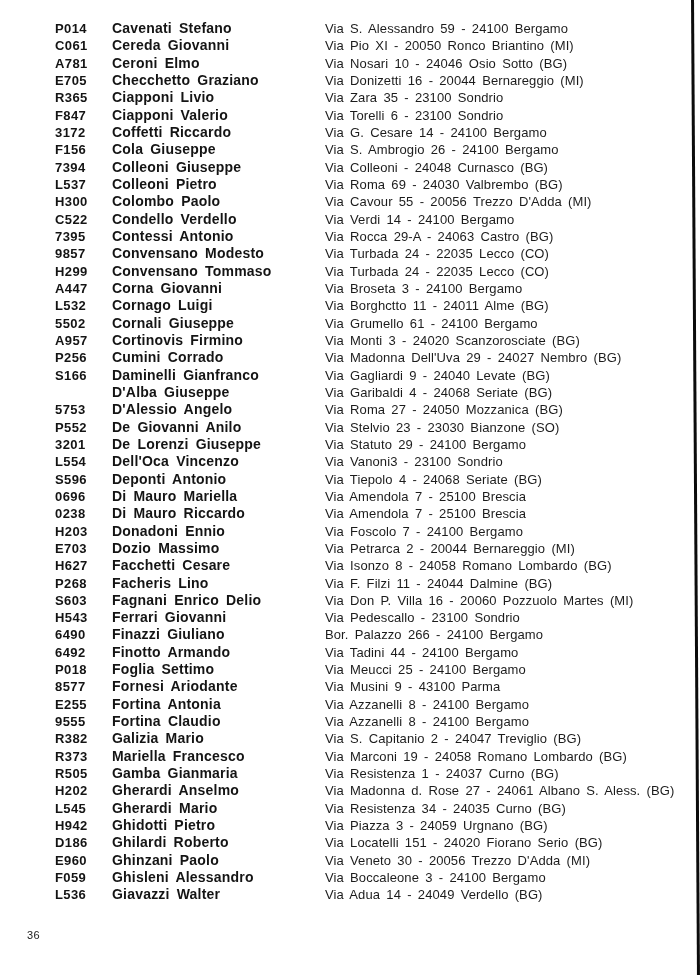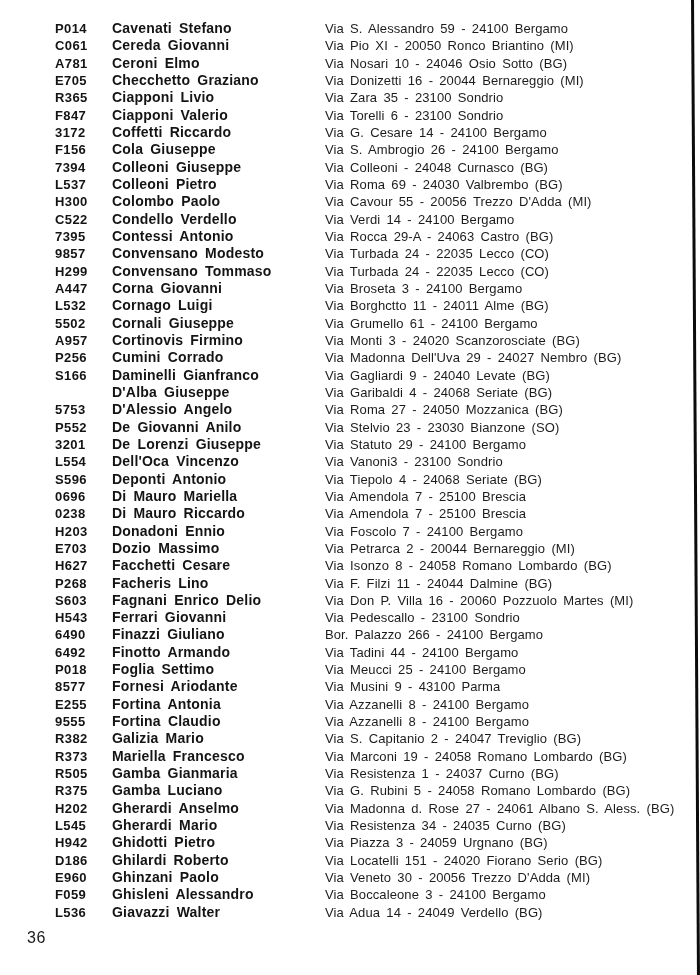--- a/index.html
+++ b/index.html
@@ -44,21 +44,21 @@
     font-size: 13px;
     font-weight: 400;
     letter-spacing: 0.1px;
     word-spacing: 2.5px;
     color: #1c1c1c;
   }
   .page-number {
     position: absolute;
     left: 27px;
     top: 929px;
-    font-size: 16px;
+    font-size: 11px;
     letter-spacing: 0.5px;
     color: #1a1a1a;
   }
   .scan-edge {
     position: absolute;
     top: -3px;
     left: 691px;
     width: 3px;
     height: 982px;
     background: #0b0b0b;
@@ -327,25 +327,20 @@
     <span class="name">Mariella Francesco</span>
     <span class="addr">Via Marconi 19 - 24058 Romano Lombardo (BG)</span>
   </div>
 
   <div class="row">
     <span class="code">R505</span>
     <span class="name">Gamba Gianmaria</span>
     <span class="addr">Via Resistenza 1 - 24037 Curno (BG)</span>
   </div>
 
-  <div class="row">
-    <span class="code">R375</span>
-    <span class="name">Gamba Luciano</span>
-    <span class="addr">Via G. Rubini 5 - 24058 Romano Lombardo (BG)</span>
-  </div>
 
   <div class="row">
     <span class="code">H202</span>
     <span class="name">Gherardi Anselmo</span>
     <span class="addr">Via Madonna d. Rose 27 - 24061 Albano S. Aless. (BG)</span>
   </div>
 
   <div class="row">
     <span class="code">L545</span>
     <span class="name">Gherardi Mario</span>

